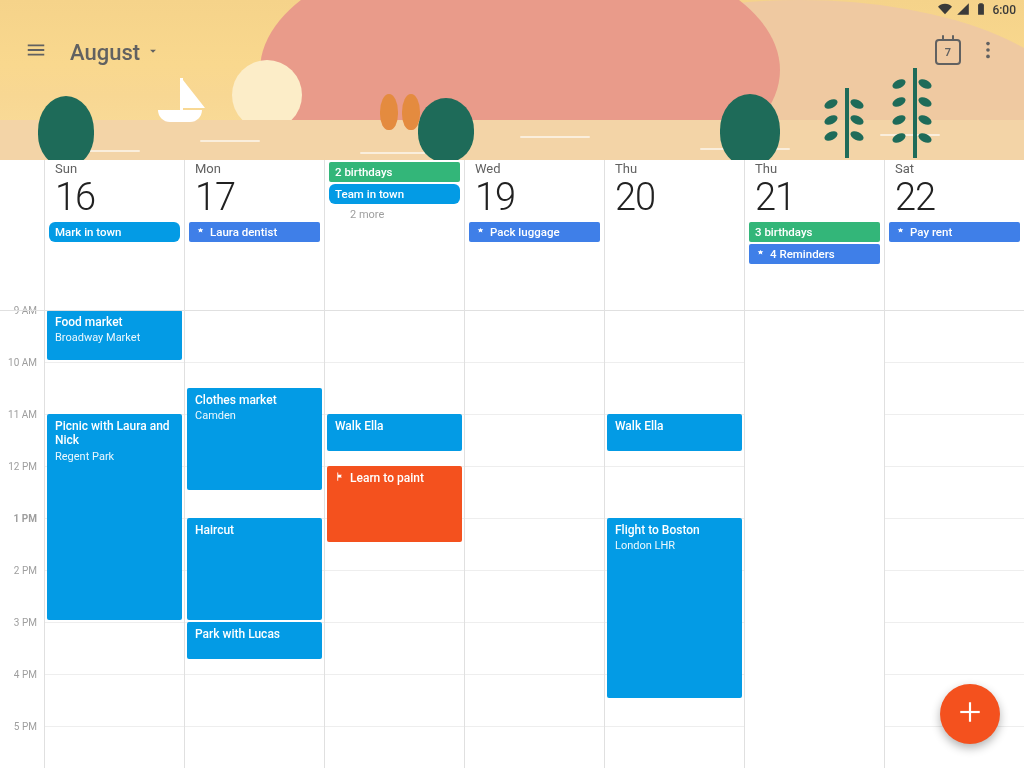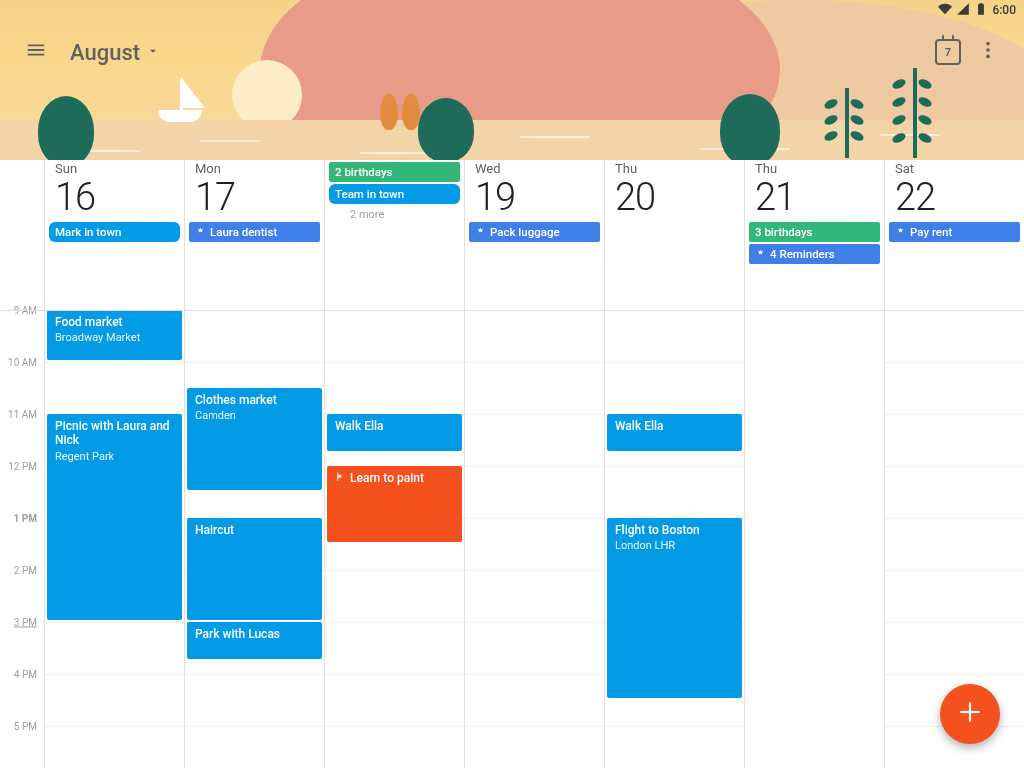--- a/index.html
+++ b/index.html
@@ -195,21 +195,21 @@
           <div class="hourlabel" style="top: 52px;">10 AM</div>
           <div class="hline" style="top: 104px;"></div>
           <div class="hourlabel" style="top: 104px;">11 AM</div>
           <div class="hline" style="top: 156px;"></div>
           <div class="hourlabel" style="top: 156px;">12 PM</div>
           <div class="hline" style="top: 208px;"></div>
           <div class="hourlabel" style="top: 208px; font-weight: bold;">1 PM</div>
           <div class="hline" style="top: 260px;"></div>
           <div class="hourlabel" style="top: 260px;">2 PM</div>
           <div class="hline" style="top: 312px;"></div>
-          <div class="hourlabel" style="top: 312px; text-decoration: underline;">3 PM</div>
+          <div class="hourlabel" style="top: 312px;">3 PM</div>
           <div class="hline" style="top: 364px;"></div>
           <div class="hourlabel" style="top: 364px;">4 PM</div>
           <div class="hline" style="top: 416px;"></div>
           <div class="hourlabel" style="top: 416px;">5 PM</div>
           <div class="event c-blue" style="top: 104px; height: 206px;">
             <div class="title"><span>Picnic with Laura and Nick</span></div>
             <div class="sub">Regent Park</div>
           </div>
           <div class="event c-blue" style="top: 0px; height: 50px;">
             <div class="title"><span>Food market</span></div>

